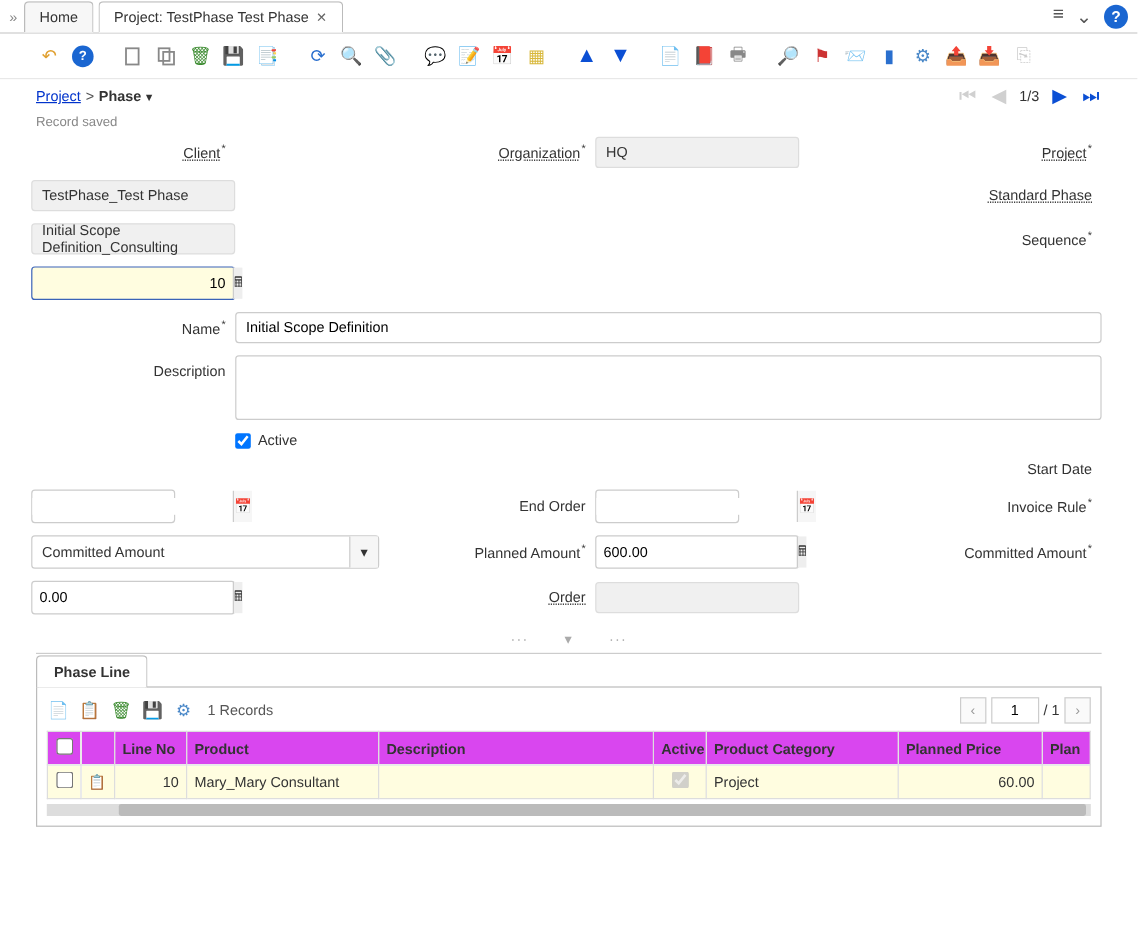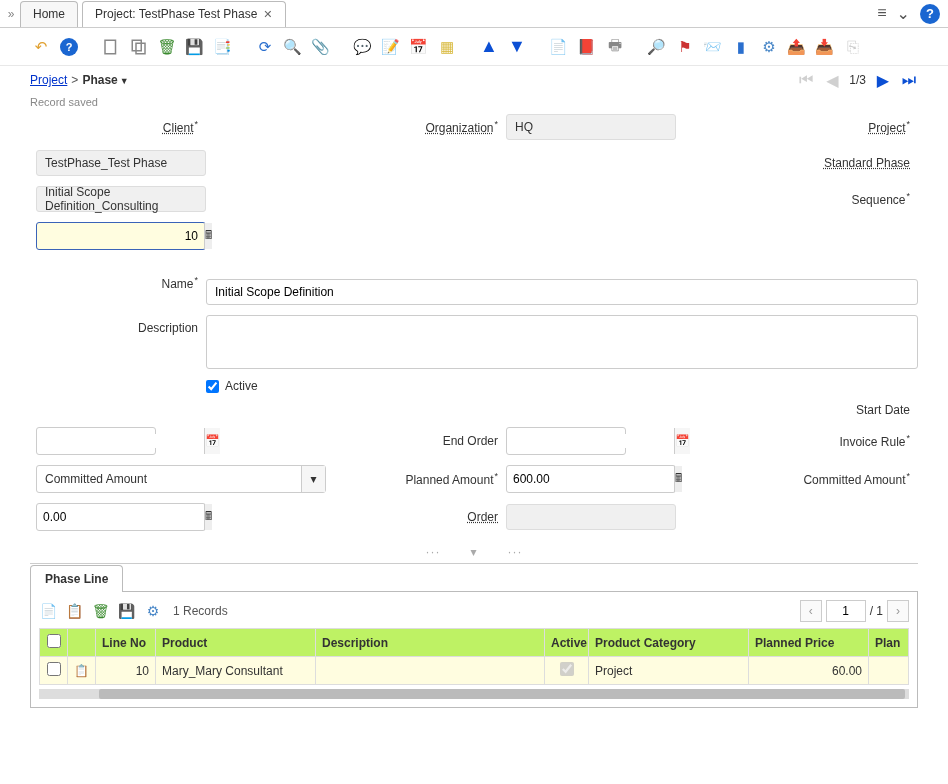--- a/index.html
+++ b/index.html
@@ -27,27 +27,27 @@
 .crumbrow .current { font-weight: bold; }
 .crumbrow .dd { font-size: 9px; margin-left: 2px; color:#333; }
 .recnav { margin-left: auto; display: flex; align-items: center; gap: 8px; }
 .recnav .navbtn { color: #0b4fd4; width: 18px; text-align:center; cursor:pointer; font-size:16px; }
 .recnav .navbtn.dis { color: #d0d0d0; }
 .recnav .pos { font-size: 12px; color:#333; }
 
 .status { color: #888; font-size: 11px; padding: 2px 30px 6px; }
 
 
-.formwrap { padding: 0 30px 10px 36px; }
+.formwrap { padding: 0 30px 10px 26px; }
 .formgrid { display: grid; grid-template-columns: 170px 300px 170px 1fr; column-gap: 0; row-gap: 10px; align-items: center; }
 .lab { text-align: right; padding-right: 8px; color: #333; }
 .lab .u { text-decoration: underline dotted; cursor: help; }
 .lab.req::after { content: "*"; font-size: 9px; vertical-align: super; margin-left:1px; color: #333; }
 .ro { background: #f0f0f0; border: 1px solid #ddd; border-radius: 3px; padding: 5px 8px; color: #333; height: 26px; display:flex; align-items:center; }
-.inp { flex: 1; border: 1px solid #ccc; border-radius: 3px; padding: 5px 8px; height: 26px; font-size: 12px; margin-top: 19px; }
+.inp { flex: 1; border: 1px solid #ccc; border-radius: 3px; padding: 5px 8px; height: 26px; font-size: 12px; }
 .inp.wide { width: 100%; }
 .numbox { display:flex; border:1px solid #3a63b8; border-radius:3px; background:#fffde0; height:28px; align-items:center; }
 .numbox .numinp { border:none; background:transparent; text-align:right; padding:0 6px; flex:1; font-size:12px; }
 .numbox .calc { width:22px; height:100%; display:flex; align-items:center; justify-content:center; background:#eee; border-left:1px solid #ccc; }
 .numplain { display:flex; border:1px solid #ccc; border-radius:3px; background:#fff; height:28px; align-items:center; }
 .numplain .numinp { border:none; background:transparent; padding:0 6px; flex:1; font-size:12px; }
 .numplain .calc { width:22px; height:100%; display:flex; align-items:center; justify-content:center; background:#eee; border-left:1px solid #ccc; }
 .ta { border:1px solid #ccc; border-radius:3px; width:100%; height:54px; resize:none; font-family:inherit; font-size:12px; padding:5px; }
 .datewrap { display:flex; border:1px solid #ccc; border-radius:3px; height:28px; width:120px; align-items:center; }
 .datewrap .dinp { border:none; flex:1; padding:0 6px; font-size:12px; }
@@ -70,21 +70,21 @@
 .dtoolbar { display:flex; align-items:center; gap:6px; padding-bottom:6px; }
 .dtoolbar .dtb { width:20px; height:20px; display:flex; align-items:center; justify-content:center; cursor:pointer; font-size:14px; }
 .dtoolbar .recs { color:#555; margin-left:4px; font-size:12px; }
 .dtoolbar .pager { margin-left:auto; display:flex; align-items:center; gap:4px; }
 .pager .pgbtn { border:1px solid #ccc; width:22px; height:22px; display:flex; align-items:center; justify-content:center; cursor:pointer; color:#999; background:#fafafa; }
 .pager .pinp { width:40px; height:22px; border:1px solid #ccc; text-align:center; font-size:12px; }
 
 
 table.grid { border-collapse:collapse; width:100%; table-layout:fixed; }
 table.grid th, table.grid td { border:1px solid #ddd; padding:4px 6px; font-size:12px; text-align:left; height:28px; overflow:hidden; white-space:nowrap; }
-table.grid th { background:#bef264; }
+table.grid th { background:#d946ef; }
 table.grid td.sel { background:#fffde0; }
 table.grid td.num { text-align:right; }
 table.grid th.center, table.grid td.center { text-align:center; }
 .rowchk { width:14px; height:14px; }
 .hscroll { height:10px; background:#ddd; margin-top:4px; position:relative; }
 .hscroll .thumb { position:absolute; left:60px; right:4px; top:0; bottom:0; background:#bbb; border-radius:2px; }
 
 .help-circle { width:20px; height:20px; border-radius:50%; background:#1a66d1; color:#fff; display:flex; align-items:center; justify-content:center; font-weight:bold; font-size:13px; }
 </style>
 </head>

